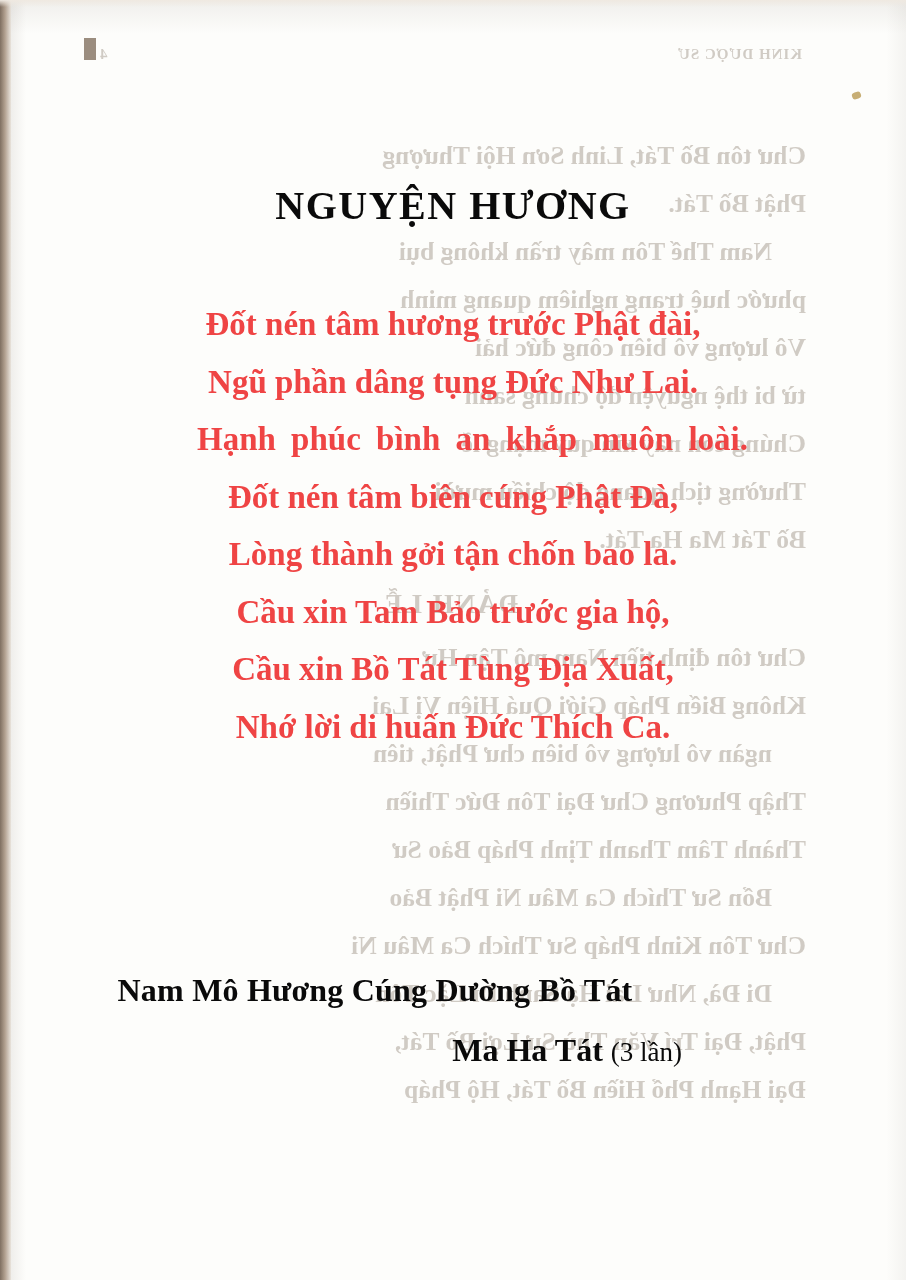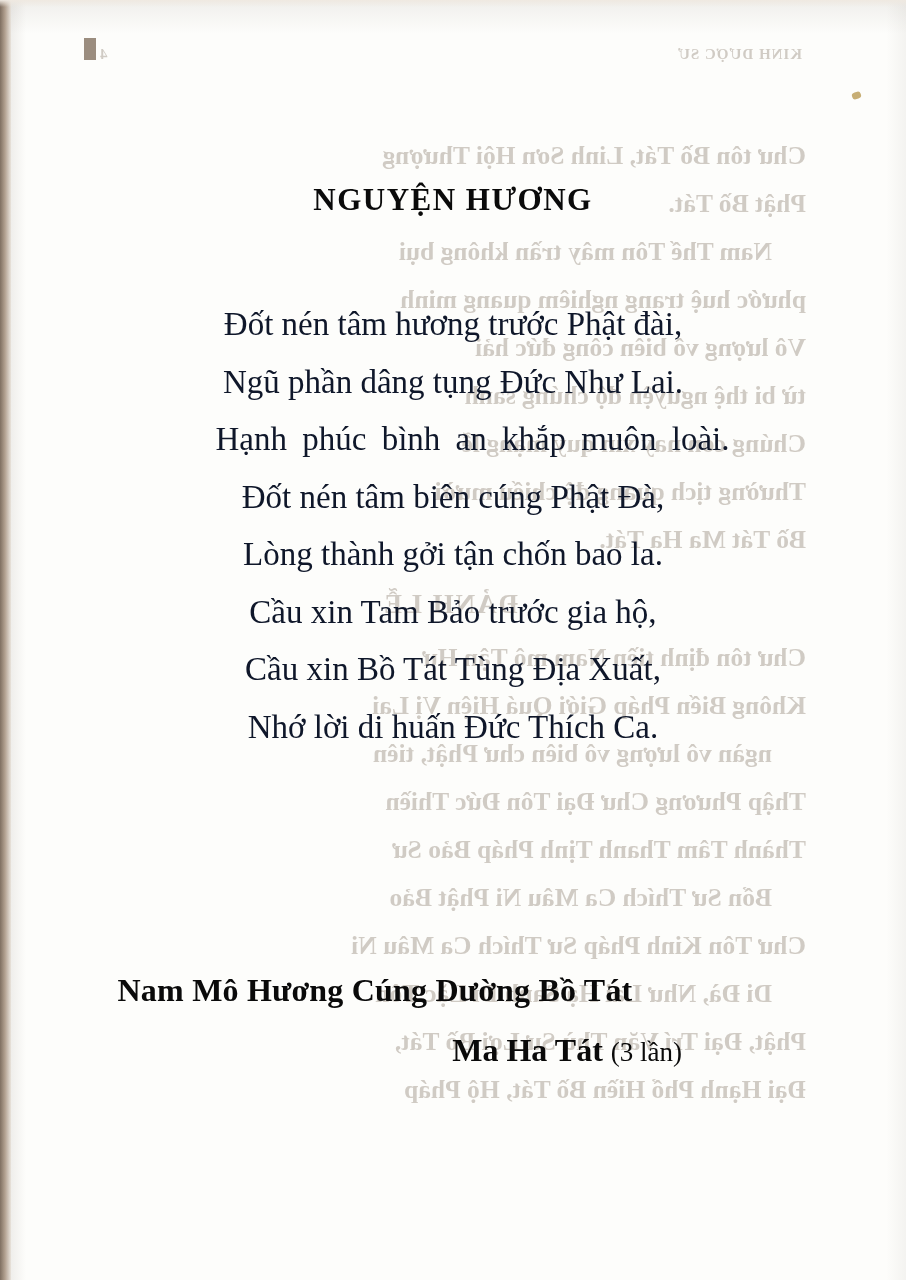--- a/index.html
+++ b/index.html
@@ -122,38 +122,38 @@
   #front {
     position: absolute;
     inset: 0;
   }
   .doc-title {
     position: absolute;
     top: 182px;
     left: 0;
     width: 906px;
     text-align: center;
-    font-size: 31px;
+    font-size: 40px;
     font-weight: bold;
     letter-spacing: 1.5px;
     color: #0a0a0a;
     font-family: "Liberation Serif", serif;
   }
   .verse-block {
     position: absolute;
     top: 296px;
     left: 0;
     width: 906px;
     text-align: center;
   }
   .verse-line {
     font-size: 33px;
-    font-weight: normal;
+    font-weight: bold;
     line-height: 57.5px;
-    color: #0f172a;
+    color: #ef4444;
     white-space: nowrap;
   }
   .verse-line.spread {
     
     word-spacing: 7px;
     padding-left: 39px;
   }
   .closing-block {
     position: absolute;
     top: 968px;

